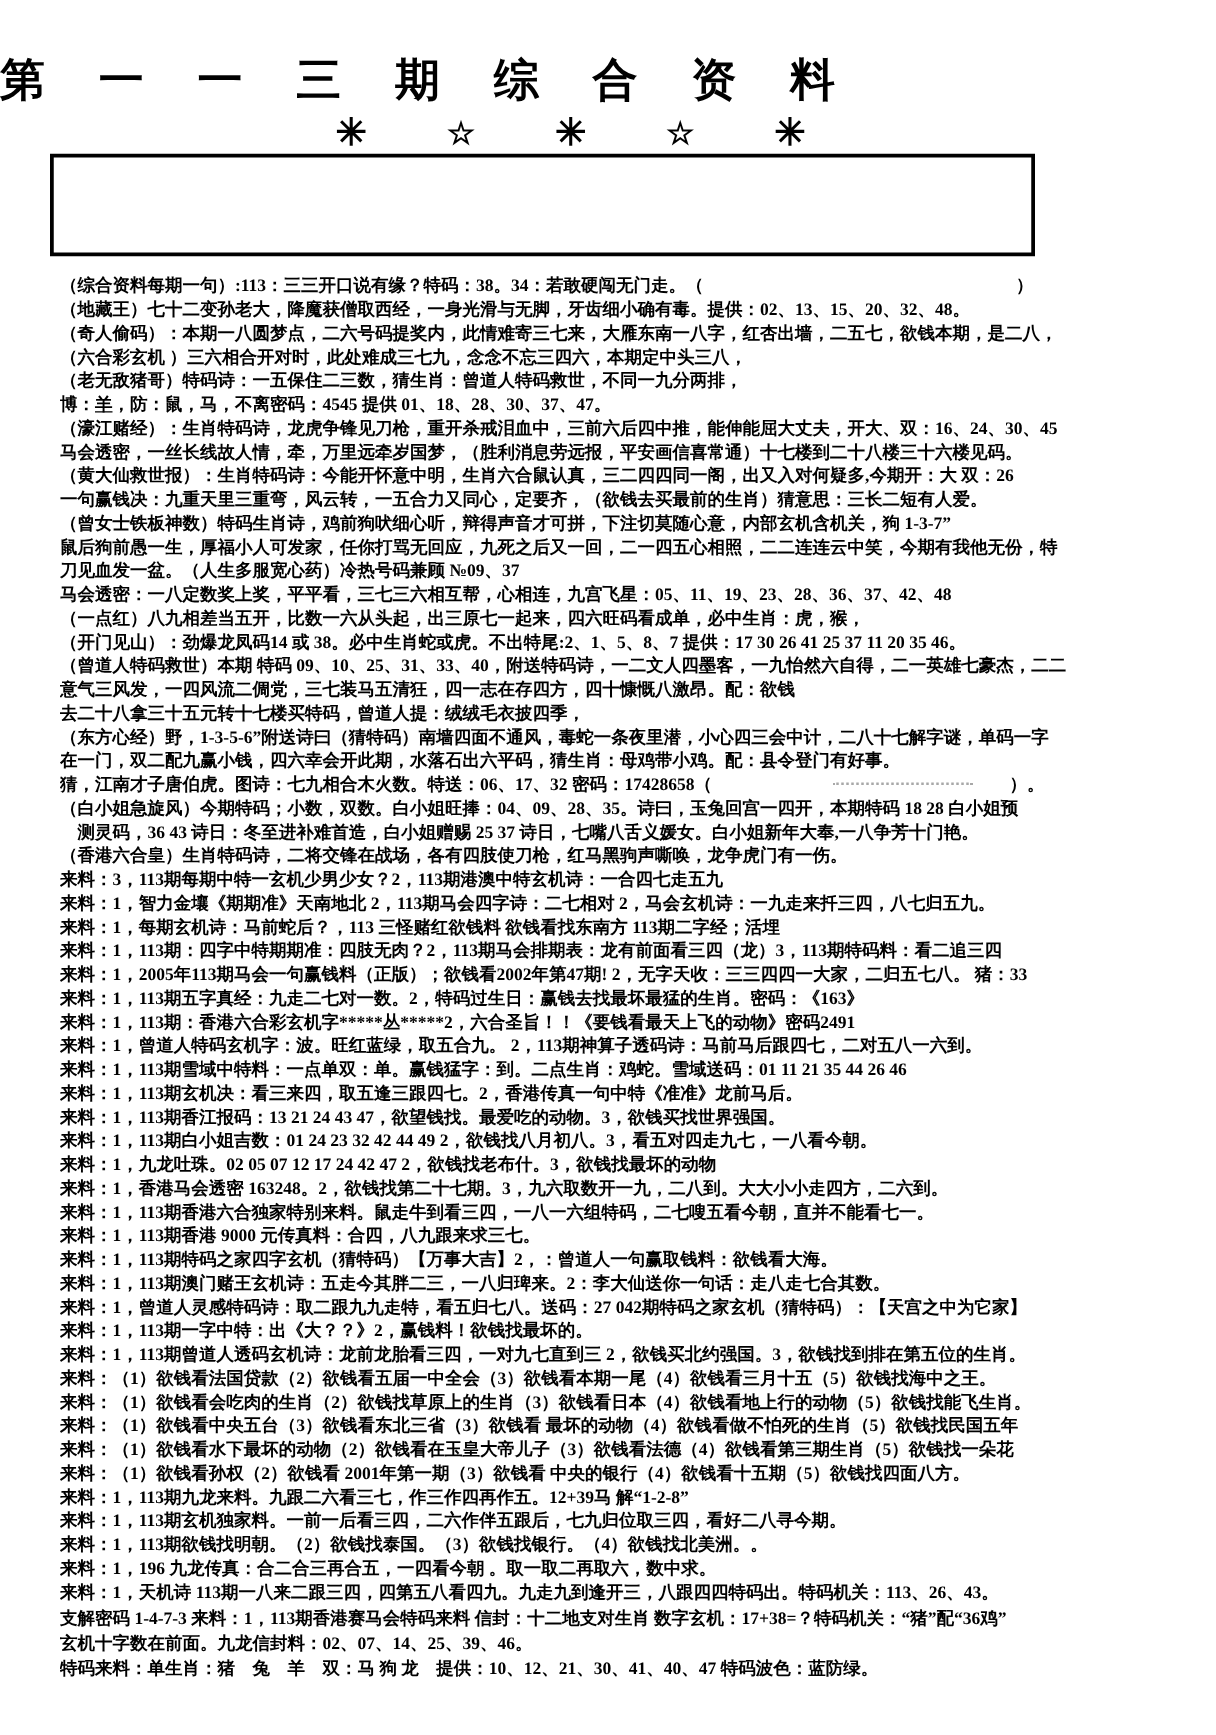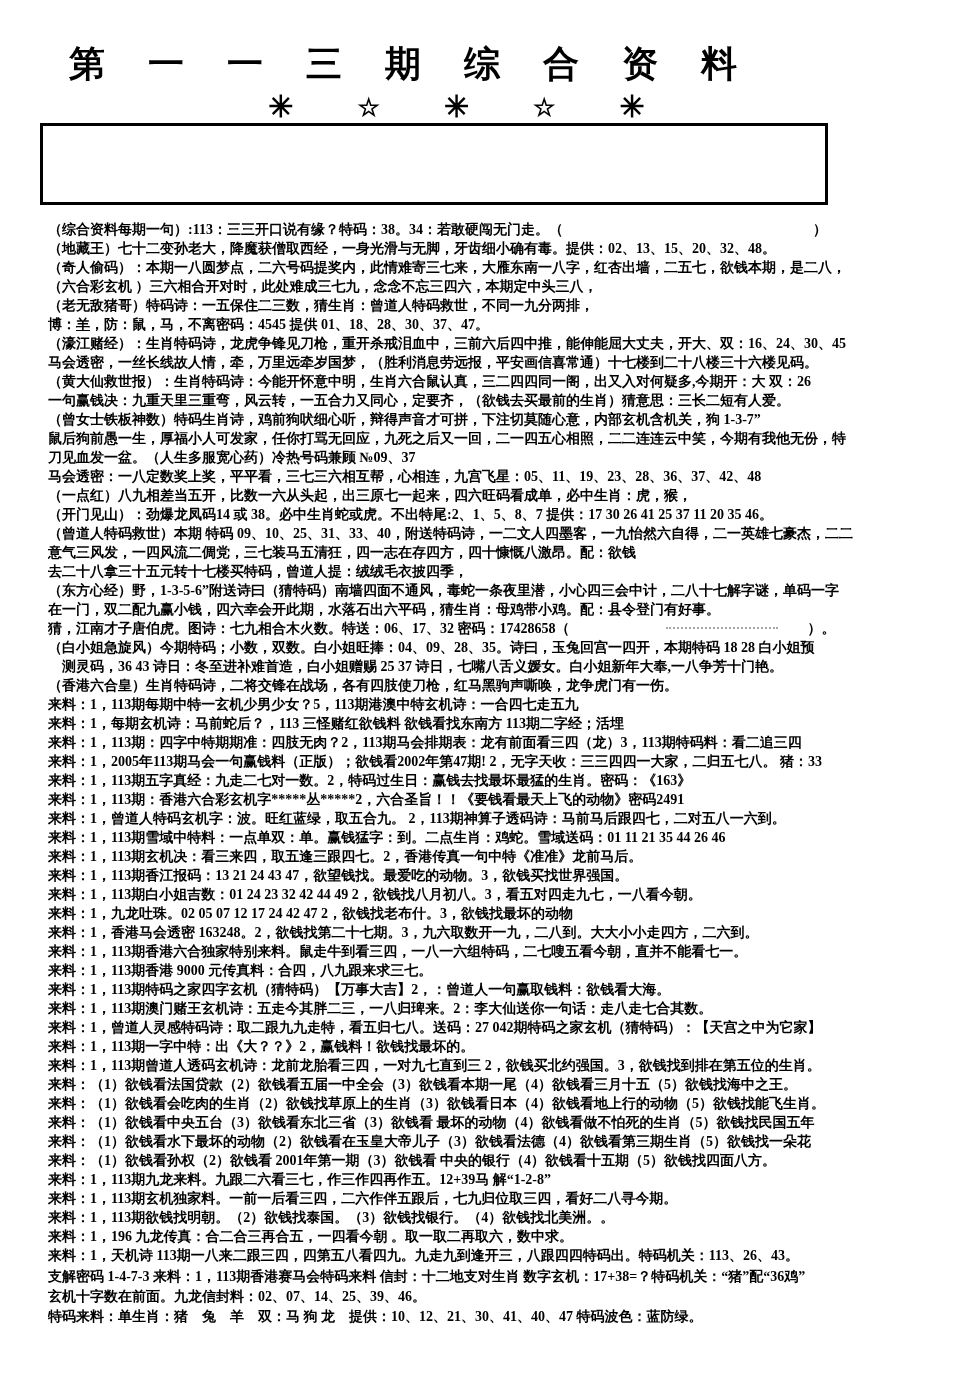--- a/index.html
+++ b/index.html
@@ -3,21 +3,21 @@
 <meta charset="utf-8">
 <style>
   html,body{margin:0;padding:0;}
   body{
     width:973px;height:1388px;background:#ffffff;color:#000;
     font-family:"Liberation Serif","DejaVu Serif",serif;
     font-weight:bold;overflow:hidden;
   }
   .page{position:relative;width:973px;height:1388px;}
   .title{
-    margin:40px 150px 0 0;text-align:center;
+    margin:40px 150px 0 0;text-align:left;
     font-size:36px;letter-spacing:17px;white-space:nowrap;
     font-family:"Liberation Serif","DejaVu Serif",serif;
   }
   .stars{
     margin:2px 60px 0 0;height:32px;display:flex;justify-content:center;
     align-items:center;gap:64px;
   }
   .star-filled{font-size:30px;line-height:30px;}
   .star-outline{font-size:25px;line-height:25px;}
   .notes-box{
@@ -65,21 +65,22 @@
       <div class="line">（开门见山）：劲爆龙凤码14 或 38。必中生肖蛇或虎。不出特尾:2、1、5、8、7 提供：17 30 26 41 25 37 11 20 35 46。</div>
       <div class="line">（曾道人特码救世）本期 特码 09、10、25、31、33、40，附送特码诗，一二文人四墨客，一九怡然六自得，二一英雄七豪杰，二二</div>
       <div class="line">意气三风发，一四风流二倜党，三七装马五清狂，四一志在存四方，四十慷慨八激昂。配：欲钱</div>
       <div class="line">去二十八拿三十五元转十七楼买特码，曾道人提：绒绒毛衣披四季，</div>
       <div class="line">（东方心经）野，1-3-5-6”附送诗曰（猜特码）南墙四面不通风，毒蛇一条夜里潜，小心四三会中计，二八十七解字谜，单码一字</div>
       <div class="line">在一门，双二配九赢小钱，四六幸会开此期，水落石出六平码，猜生肖：母鸡带小鸡。配：县令登门有好事。</div>
       <div class="line"><span>猜，江南才子唐伯虎。图诗：七九相合木火数。特送：06、17、32 密码：17428658（</span><span class="g" style="width: 96px;"></span><span class="g dash" style="width: 112px;"></span><span class="g" style="width: 30px;"></span><span>）。</span></div>
       <div class="line">（白小姐急旋风）今期特码；小数，双数。白小姐旺捧：04、09、28、35。诗曰，玉兔回宫一四开，本期特码 18 28 白小姐预</div>
       <div class="line" style="padding-left: 14px;">测灵码，36 43 诗日：冬至进补难首造，白小姐赠赐 25 37 诗日，七嘴八舌义媛女。白小姐新年大奉,一八争芳十门艳。</div>
       <div class="line">（香港六合皇）生肖特码诗，二将交锋在战场，各有四肢使刀枪，红马黑驹声嘶唤，龙争虎门有一伤。</div>
-      <div class="line">来料：1，113期每期中特一玄机少男少女？5，113期港澳中特玄机诗：一合四七走五九</div>
+      <div class="line">来料：3，113期每期中特一玄机少男少女？2，113期港澳中特玄机诗：一合四七走五九</div>
+      <div class="line">来料：1，智力金壤《期期准》天南地北  2，113期马会四字诗：二七相对  2，马会玄机诗：一九走来扦三四，八七归五九。</div>
       <div class="line">来料：1，每期玄机诗：马前蛇后？，113 三怪赌红欲钱料 欲钱看找东南方 113期二字经；活埋</div>
       <div class="line">来料：1，113期：四字中特期期准：四肢无肉？2，113期马会排期表：龙有前面看三四（龙）3，113期特码料：看二追三四</div>
       <div class="line">来料：1，2005年113期马会一句赢钱料（正版）；欲钱看2002年第47期! 2，无字天收：三三四四一大家，二归五七八。 猪：33</div>
       <div class="line">来料：1，113期五字真经：九走二七对一数。2，特码过生日：赢钱去找最坏最猛的生肖。密码：《163》</div>
       <div class="line">来料：1，113期：香港六合彩玄机字*****丛*****2，六合圣旨！！《要钱看最天上飞的动物》密码2491</div>
       <div class="line">来料：1，曾道人特码玄机字：波。旺红蓝绿，取五合九。  2，113期神算子透码诗：马前马后跟四七，二对五八一六到。</div>
       <div class="line">来料：1，113期雪域中特料：一点单双：单。赢钱猛字：到。二点生肖：鸡蛇。雪域送码：01 11 21 35 44 26 46</div>
       <div class="line">来料：1，113期玄机决：看三来四，取五逢三跟四七。2，香港传真一句中特《准准》龙前马后。</div>
       <div class="line">来料：1，113期香江报码：13 21 24 43 47，欲望钱找。最爱吃的动物。3，欲钱买找世界强国。</div>
       <div class="line">来料：1，113期白小姐吉数：01 24 23 32 42 44 49  2，欲钱找八月初八。3，看五对四走九七，一八看今朝。</div>

